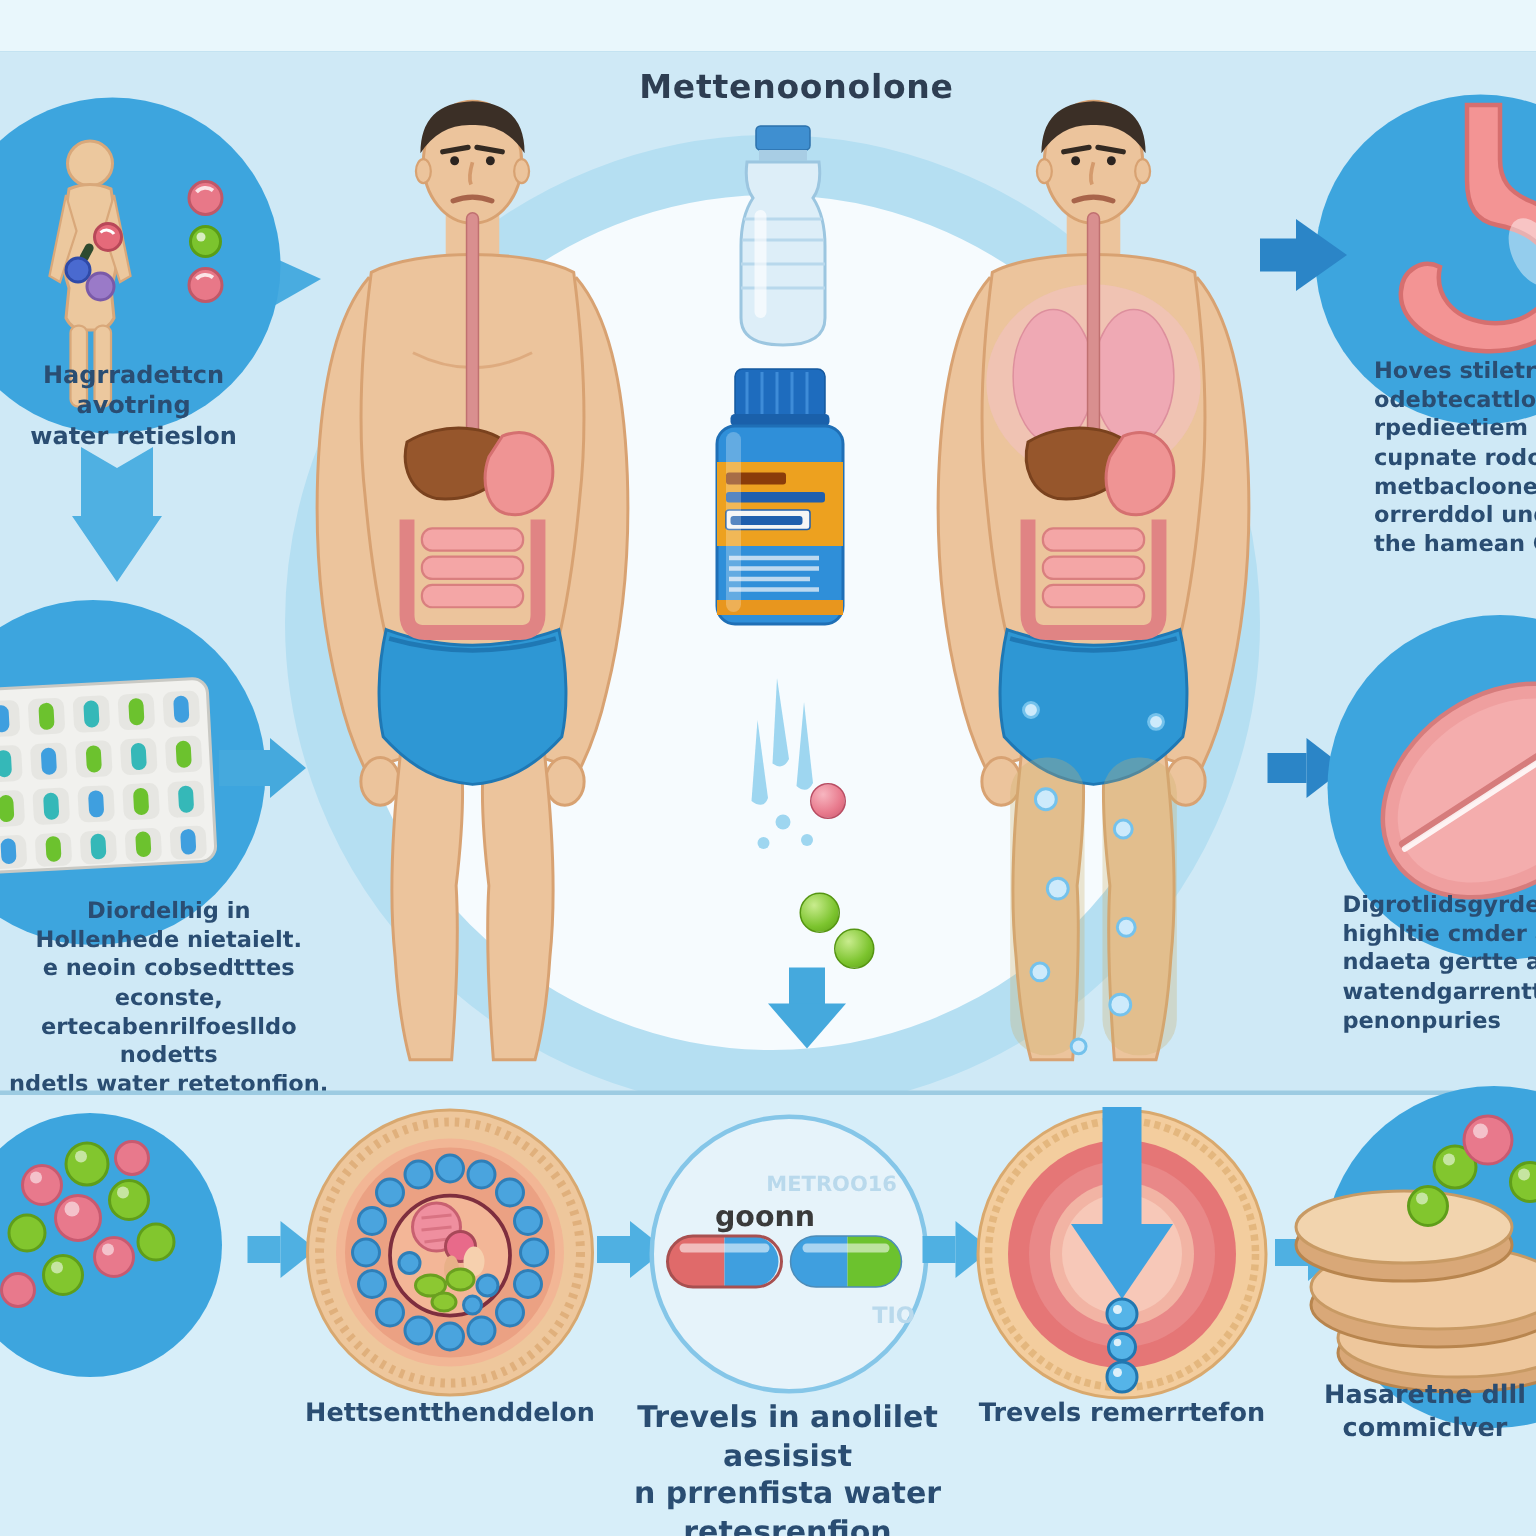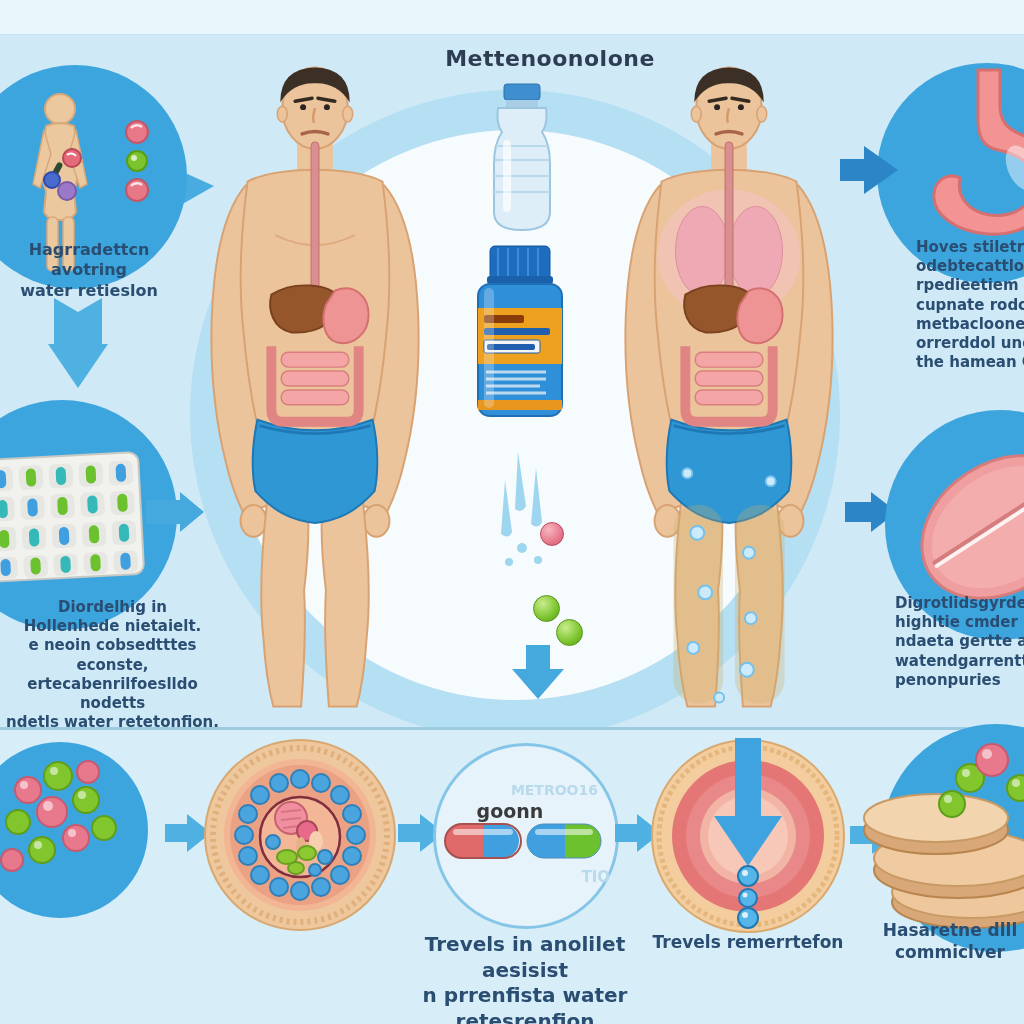--- a/index.html
+++ b/index.html
@@ -4,21 +4,21 @@
 <style>
   html,body{margin:0;padding:0;background:#eef7fb;}
   #stage{position:relative;width:1024px;height:1024px;overflow:hidden;
          font-family:"DejaVu Sans","Liberation Sans",sans-serif;background:#cfe9f6;}
   .abs{position:absolute;}
   .txt{font-weight:bold;color:#2a4d72;white-space:pre-line;text-align:center;line-height:1.28;}
   .pre{white-space:pre;}
   #top-strip{left:0;top:0;width:1024px;height:34px;background:#e9f7fc;border-bottom:1px solid #c4e3f2;}
   #lower-panel{left:0;top:730px;width:1024px;height:294px;background:#d7eef9;}
   #divider{left:0;top:727px;width:1024px;height:3px;background:#9ccbe2;}
-  #title{left:390px;top:46px;width:320px;font-size:22px;font-weight:bold;color:#2e3e52;text-align:center;letter-spacing:.5px;}
+  #title{left:371px;top:46px;width:320px;font-size:22px;font-weight:bold;color:#2e3e52;text-align:center;letter-spacing:.5px;}
   .note{font-size:15px;}
   .cap{font-size:17px;}
   .faint{color:#b9d9ec;font-weight:bold;}
   svg{display:block;overflow:visible;}
 </style>
 </head>
 <body>
 
 <div id="stage">
 
@@ -336,20 +336,21 @@
       <ellipse cx="84" cy="119" rx="10" ry="7"></ellipse>
         <ellipse cx="104" cy="115" rx="9" ry="7"></ellipse>
         <ellipse cx="93" cy="130" rx="8" ry="6"></ellipse>
     </g>
     <g fill="#4aa4de" stroke="#2f7fb8" stroke-width="2">
       <circle cx="70" cy="104" r="7"></circle>
         <circle cx="122" cy="119" r="7"></circle>
         <circle cx="112" cy="132" r="6"></circle>
     </g>
   </svg>
+  <div class="abs txt cap" style="left:202px;top:932px;width:196px">Hettsentthenddelon</div>
 
   <svg class="abs" style="left:398px;top:812px" width="46" height="42">
     <rect x="0" y="12" width="22" height="18" fill="#4fb0e2"></rect>
       <polygon points="22,2 46,21 22,40" fill="#4fb0e2"></polygon>
   </svg>
 
   <div class="abs" style="left:433px;top:743px;width:180px;height:180px;border-radius:50%;
        background:#e6f3fa;border:3px solid #85c6e8"></div>
   <div class="abs faint" style="left:448px;top:782px;width:150px;text-align:right;font-size:14px">METROO16</div>
   <div class="abs" style="left:470px;top:800px;width:80px;text-align:center;font-size:19px;font-weight:bold;color:#3a3a3a">goonn</div>

